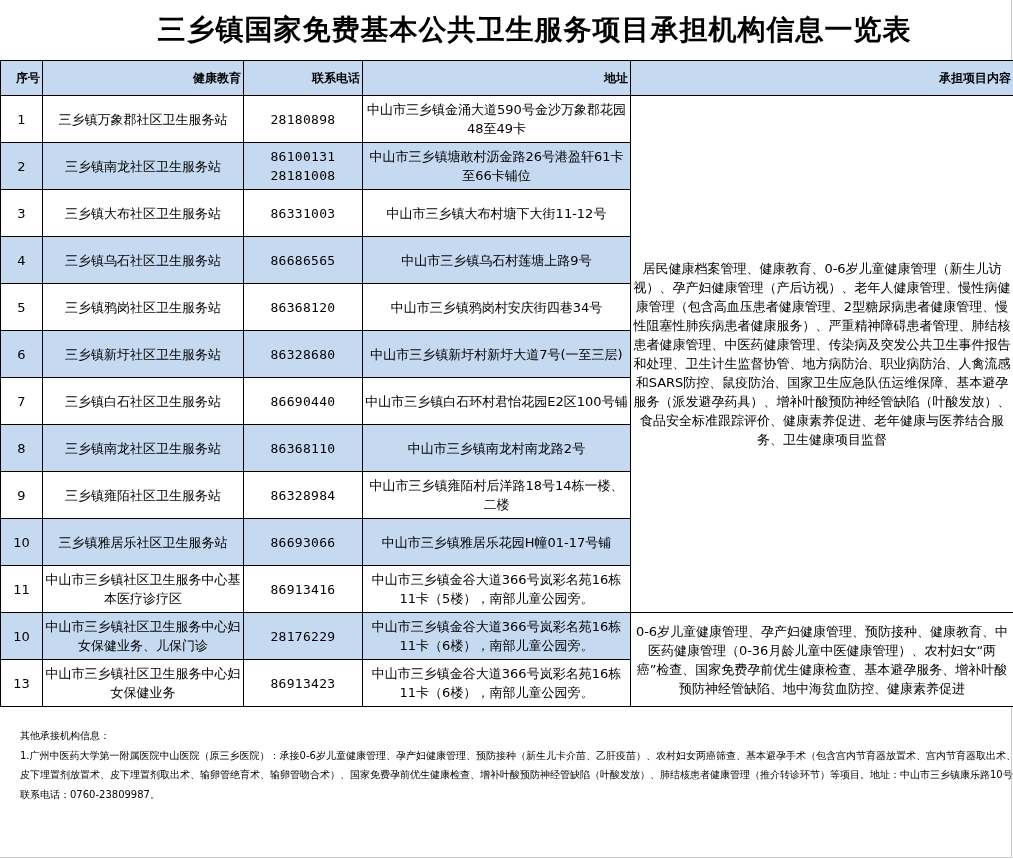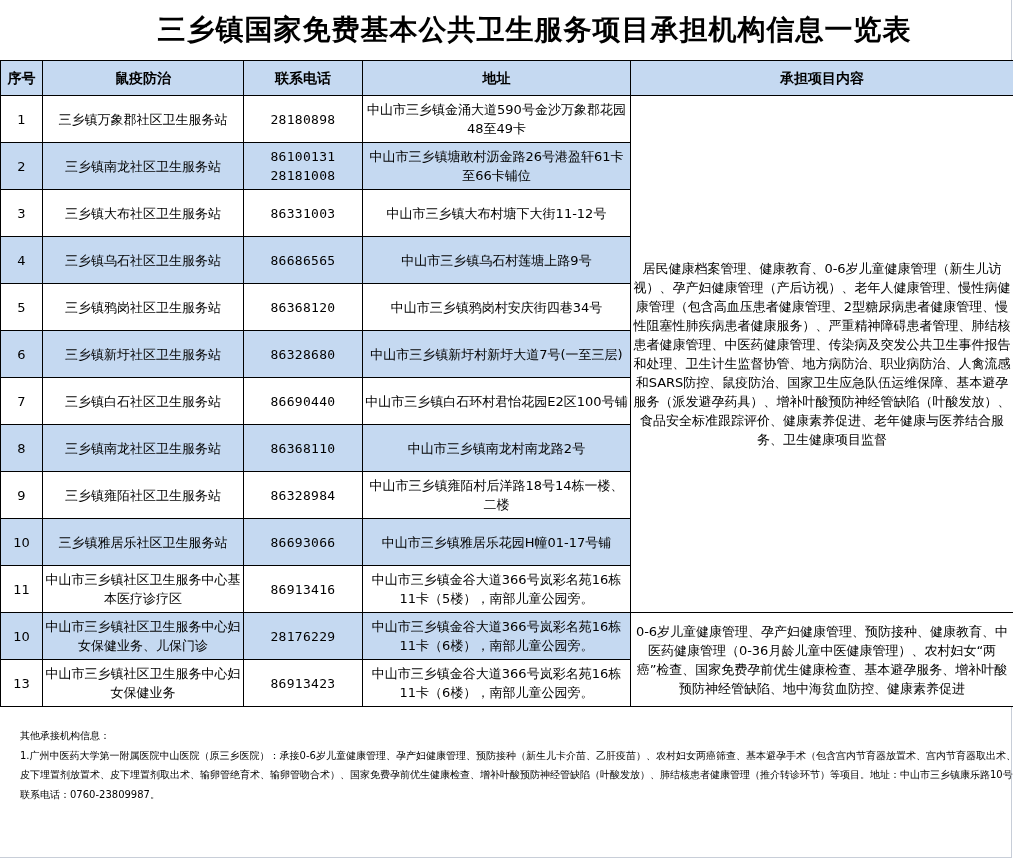--- a/index.html
+++ b/index.html
@@ -24,21 +24,21 @@
     border-collapse: collapse; table-layout: fixed;
     width: 1013px;
   }
   table.main td, table.main th {
     border: 1.5px solid #000;
     text-align: center; vertical-align: middle;
     font-size: 13px; line-height: 19px; padding: 0 2px;
     font-weight: normal;
   }
   table.main th {
-    height: 34px; background: #c5d9f1; font-size: 14px; font-weight: bold;
+    height: 34px; background: #c5d9f1; font-size: 12px; font-weight: bold; text-align: right;
   }
   table.main tr.r td { height: 46px; }
   tr.blue td.c { background: #c5d9f1; }
   td.idx { font-size: 13px; }
   td.phone { font-family: "DejaVu Sans Mono", monospace; font-size: 13px; letter-spacing: 0.3px; }
   td.proj { background: #ffffff; font-size: 13.5px; line-height: 19px; padding: 2px 3px; margin-top: 16px; }
   td.proj1 { vertical-align: middle; }
   .notes {
     position: absolute; left: 16px; top: 722px; width: 1005px;
     padding: 4px 4px; font-size: 10px; line-height: 19.5px;
@@ -57,21 +57,21 @@
   <colgroup>
     <col style="width:42px">
     <col style="width:201px">
     <col style="width:119px">
     <col style="width:268px">
     <col style="width:383px">
   </colgroup>
   <thead>
     <tr>
       <th>序号</th>
-      <th>鼠疫防治</th>
+      <th>健康教育</th>
       <th>联系电话</th>
       <th>地址</th>
       <th>承担项目内容</th>
     </tr>
   </thead>
   <tbody>
     <tr class="r">
       <td class="c idx">1</td>
       <td class="c">三乡镇万象郡社区卫生服务站</td>
       <td class="c phone">28180898</td>

